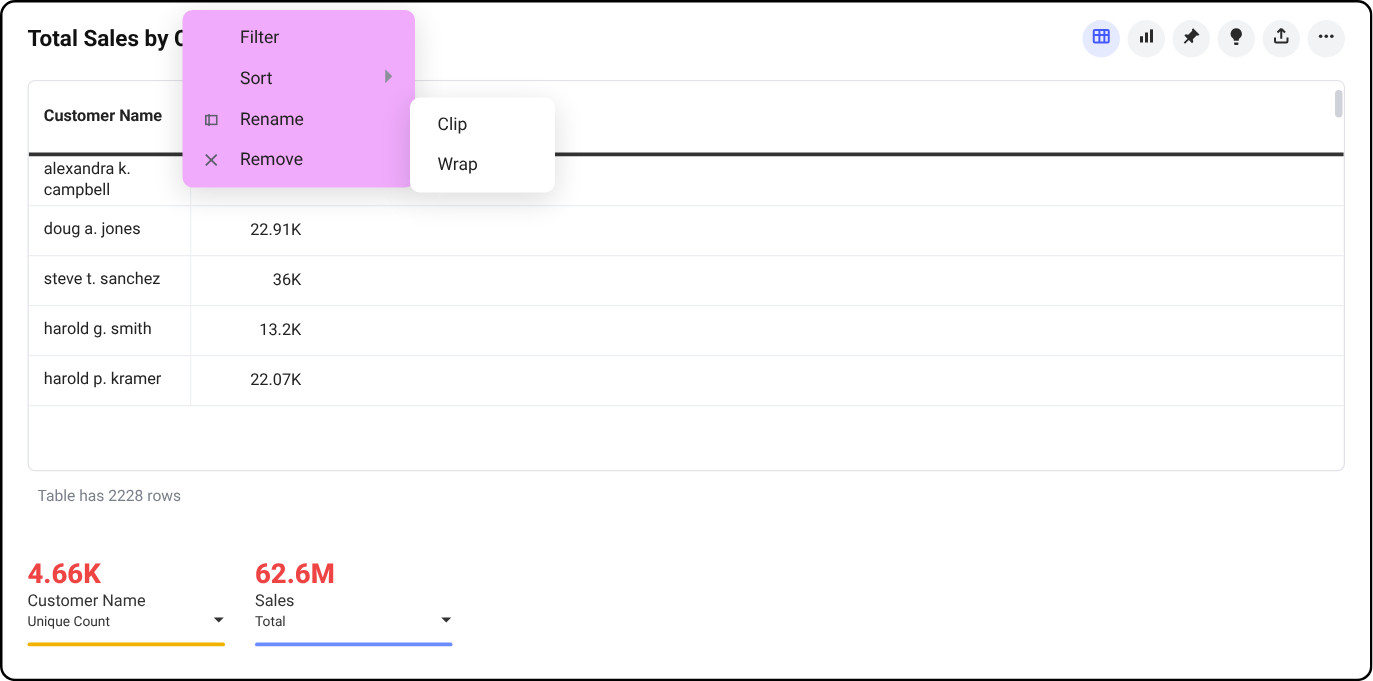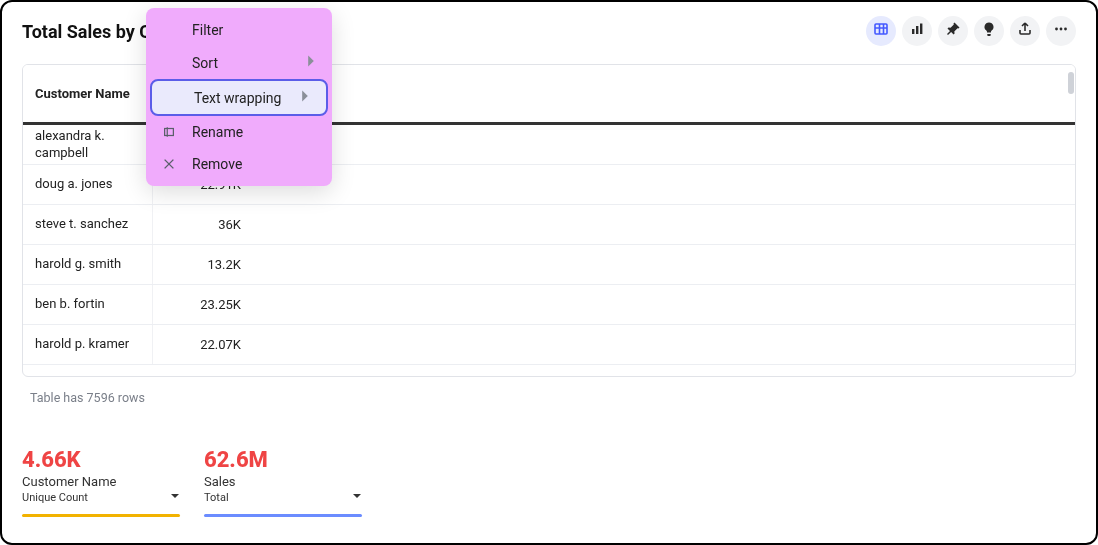--- a/index.html
+++ b/index.html
@@ -125,32 +125,28 @@
         </div>
         <div class="tr">
           <div class="td name">steve t. sanchez</div>
           <div class="td sales">36K</div>
         </div>
         <div class="tr">
           <div class="td name">harold g. smith</div>
           <div class="td sales">13.2K</div>
         </div>
         <div class="tr">
-          <div class="td name">ben b. fortin</div>
-          <div class="td sales">23.25K</div>
-        </div>
-        <div class="tr">
           <div class="td name">harold p. kramer</div>
           <div class="td sales">22.07K</div>
         </div>
       </div>
     </div>
     <div class="scroll-indicator"></div>
 
-    <div class="table-footer-text">Table has 7596 rows</div>
+    <div class="table-footer-text">Table has 2228 rows</div>
 
     <div class="summary">
       <div class="card">
         <div class="big">4.66K</div>
         <div class="lbl">Customer Name</div>
         <div class="sel">
           <span>Unique Count</span>
           <span class="caret-down"><svg viewBox="0 0 10 10" fill="currentColor">
                 <path d="M1 3l4 4 4-4z"></path>
               </svg></span>
@@ -173,41 +169,43 @@
     <div class="menu">
       <div class="menu-item">
         <span>Filter</span>
       </div>
       <div class="menu-item">
         <span>Sort</span>
         <span class="chev"><svg viewBox="0 0 10 10" fill="currentColor">
               <path d="M3 1l4 4-4 4z"></path>
             </svg></span>
       </div>
-      <div class="menu-item highlight">
-        <span>Text wrapping</span>
-        <span class="chev"><svg viewBox="0 0 10 10" fill="currentColor">
-              <path d="M3 1l4 4-4 4z"></path>
-            </svg></span>
-      </div>
       <div class="menu-item">
         <span class="mi-icon">
             <svg viewBox="0 0 16 16" fill="none" stroke="currentColor" stroke-width="1.4">
               <rect x="3" y="4" width="10" height="8"></rect>
               <line x1="6" y1="2.5" x2="6" y2="13.5"></line>
             </svg>
           </span>
         <span>Rename</span>
       </div>
       <div class="menu-item">
         <span class="mi-icon">
             <svg viewBox="0 0 16 16" stroke="currentColor" stroke-width="1.6">
               <line x1="3" y1="3" x2="13" y2="13"></line>
               <line x1="13" y1="3" x2="3" y2="13"></line>
             </svg>
           </span>
         <span>Remove</span>
       </div>
     </div>
 
+    <div class="submenu">
+      <div class="menu-item sel">
+        <span>Clip</span>
+      </div>
+      <div class="menu-item">
+        <span>Wrap</span>
+      </div>
+    </div>
 
   </div>
 </div>
 
 </body></html>

